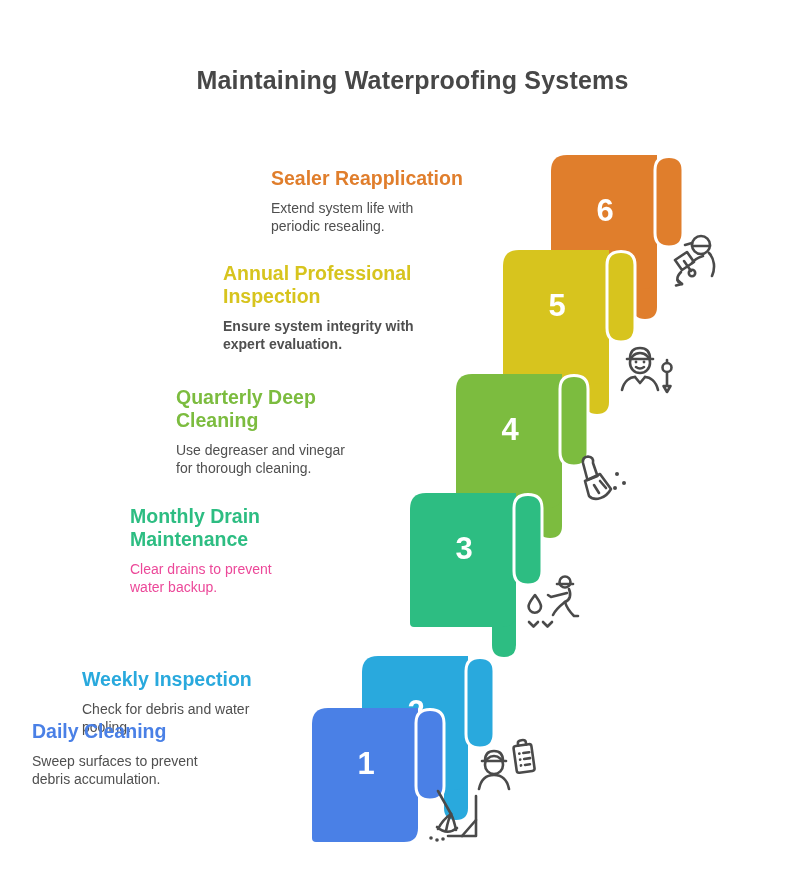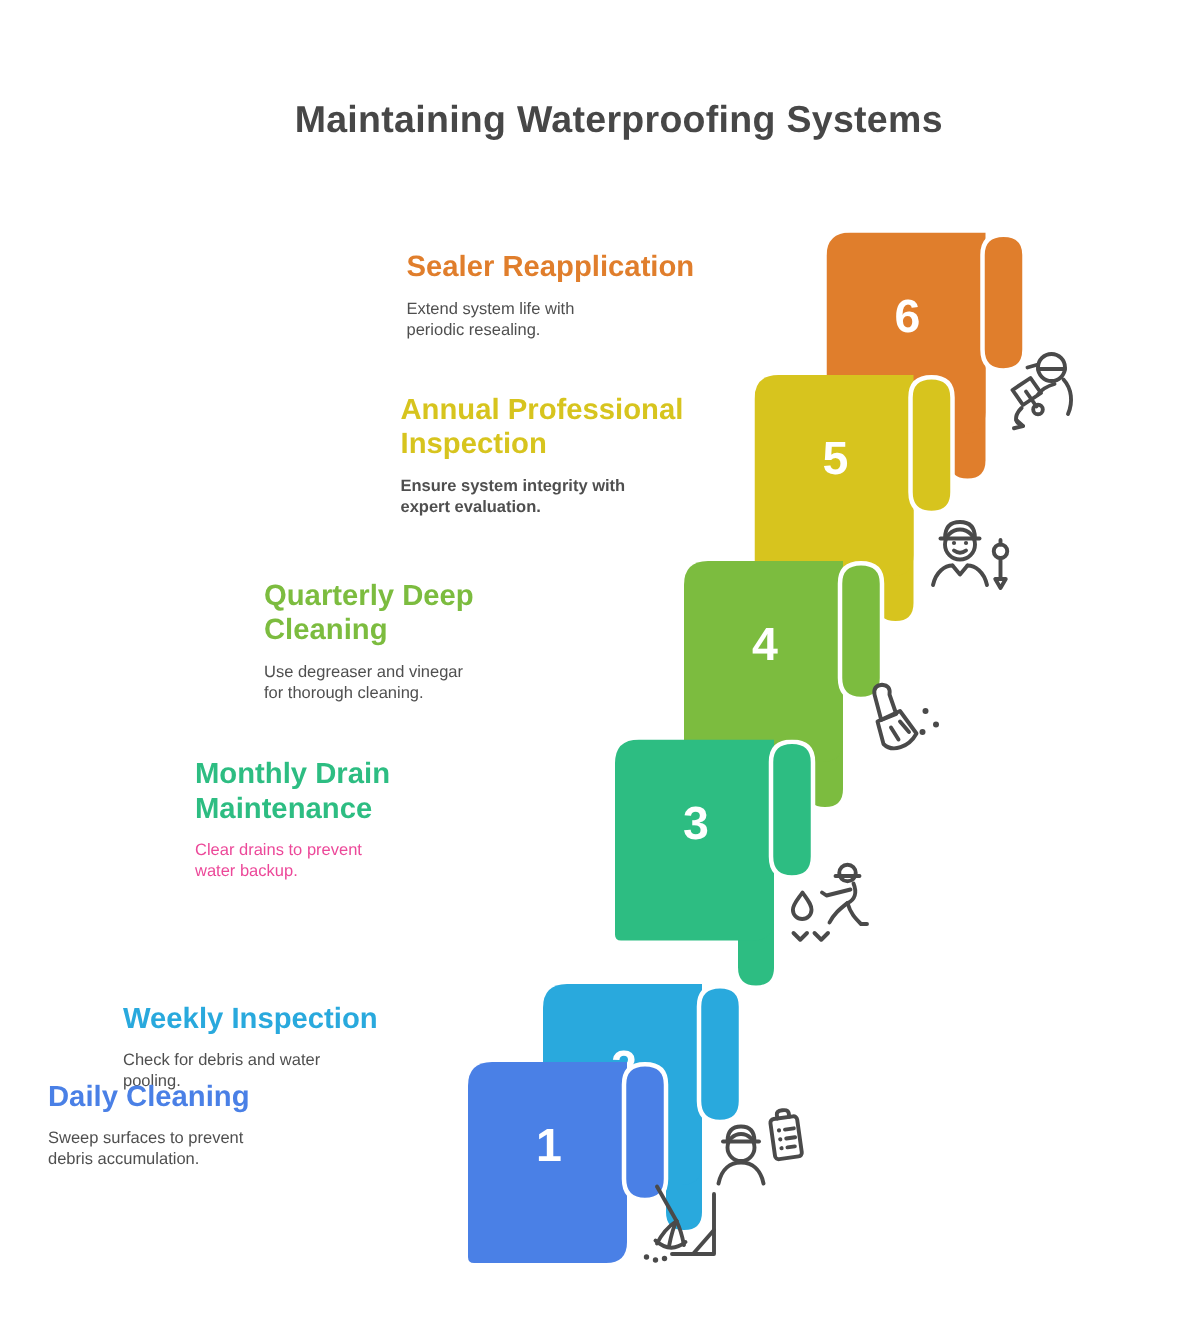--- a/index.html
+++ b/index.html
@@ -8,21 +8,21 @@
     background:#ffffff;
     font-family:"Liberation Sans", sans-serif;
   }
   .page-title{
     position:absolute;top:50px;left:0;width:100%;
     text-align:center;margin:16px;
     font-size:25px;font-weight:700;letter-spacing:.2px;
   }
   .step{position:absolute;width:150px;height:175px;}
   .step-6{left:551px;top:155px;}
-  .step-5{left:503px;top:250px;padding-left:44px;}
+  .step-5{left:503px;top:250px;}
   .step-4{left:456px;top:374px;}
   .step-3{left:410px;top:493px;text-decoration:underline;}
   .step-2{left:362px;top:612px;margin-top:44px;}
   .step-1{left:312px;top:708px;}
 
   .ribbon{position:absolute;left:0;top:0;}
   .ribbon .strip{stroke:#ffffff;stroke-width:3;}
   .ribbon .num{
     fill:currentColor;text-anchor:middle;
     font-family:"Liberation Sans", sans-serif;font-size:31px;font-weight:700;
@@ -31,21 +31,21 @@
 
   .step-text{
     position:absolute;top:12px;right:200px;width:230px;
     text-align:left;
   }
   .step-title{
     margin:0;font-size:19.5px;font-weight:700;line-height:1.18;
     white-space:pre-line;
   }
   .step-desc{
-    margin:10px 0 0 0;font-size:11px;line-height:1.27;
+    margin:10px 0 0 0;font-size:14px;line-height:1.27;
     white-space:pre-line;
   }
 
   .icon{position:absolute;left:112px;top:76px;}
   .step-5 .icon{top:84px;}
   .step-4 .icon{top:80px;}
   .icon *{stroke:currentColor;fill:none;stroke-width:2.6;stroke-linecap:round;stroke-linejoin:round;}
   .icon .dot{fill:currentColor;stroke:none;}
 </style>
 </head>

